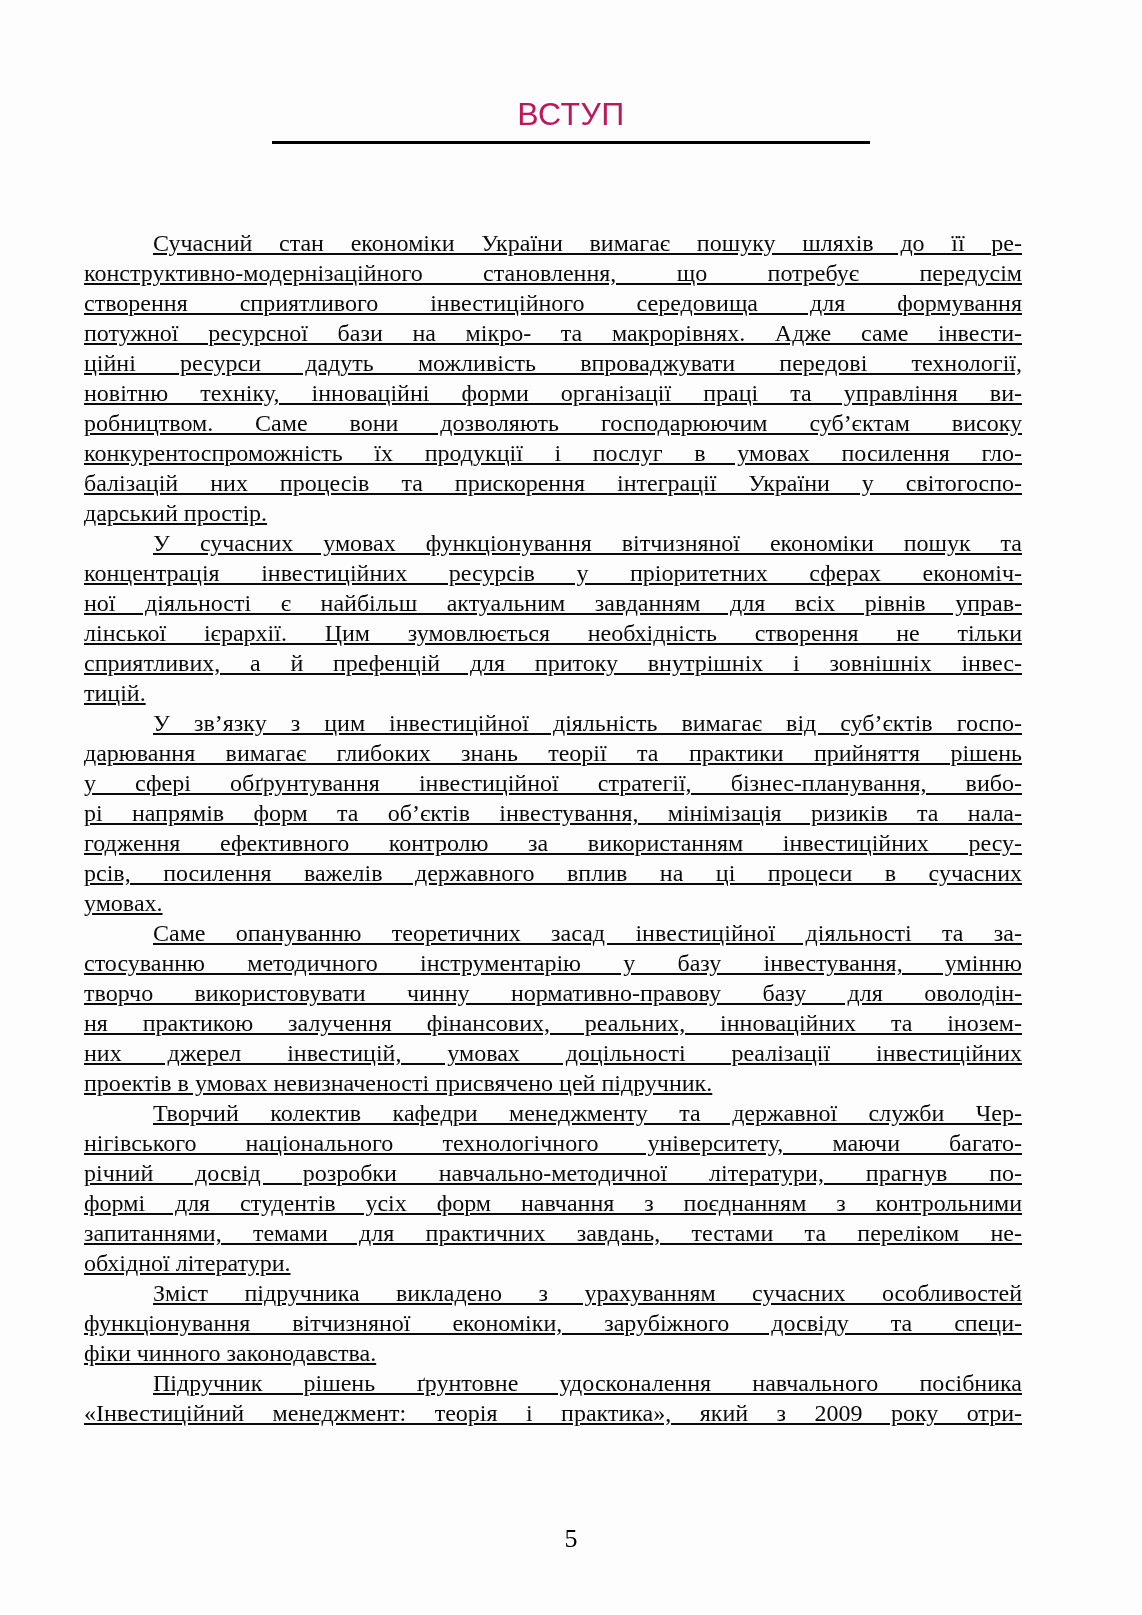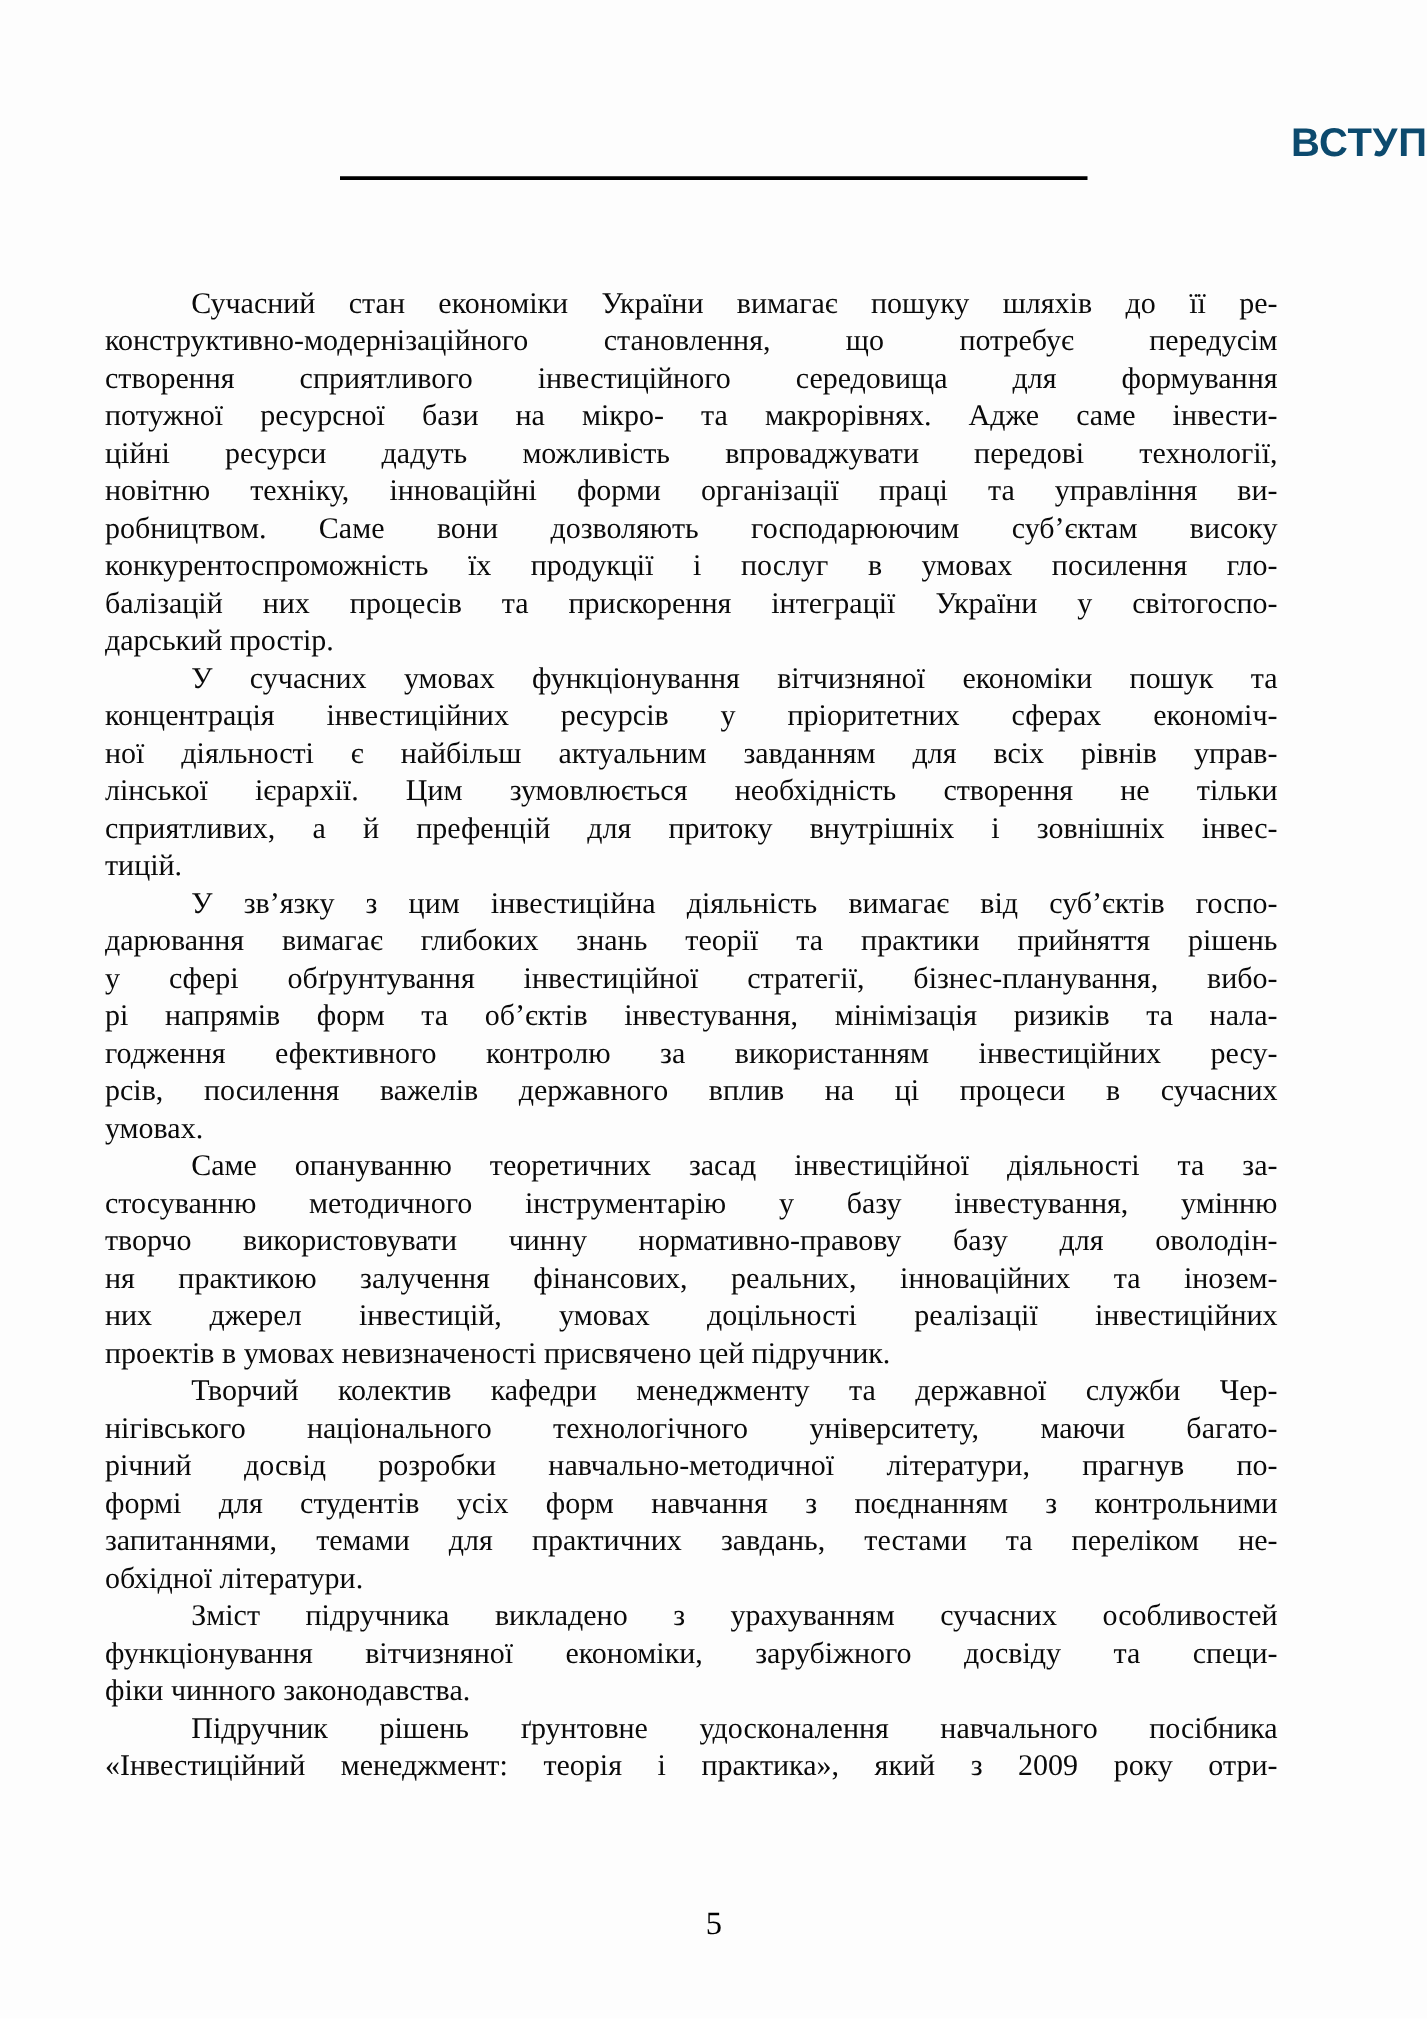--- a/index.html
+++ b/index.html
@@ -14,44 +14,45 @@
     background: #fdfdfd;
     overflow: hidden;
     font-family: "Liberation Serif", "DejaVu Serif", serif;
     color: #0a0a0a;
   }
   .chapter-title {
     position: absolute;
     top: 96px;
     left: 0;
     width: 100%;
-    text-align: right;
+    text-align: center;
     font-family: "Liberation Sans", "DejaVu Sans", sans-serif;
-    font-weight: bold;
+    font-weight: normal;
     font-size: 32px;
     letter-spacing: 0.5px;
-    color: #0c4a6e;
+    color: #be185d;
   }
   .title-rule {
     position: absolute;
     top: 141px;
     left: 272px;
     width: 598px;
     height: 3px;
     background: #000;
   }
   .body-text {
     position: absolute;
     top: 228px;
     left: 84px;
     width: 938px;
   }
   .paragraph {
     margin: 0;
     padding: 0;
+    text-decoration: underline;
   }
   .line {
     font-size: 24px;
     line-height: 30px;
     height: 30px;
     white-space: nowrap;
     text-align: justify;
     text-align-last: justify;
     overflow: visible;
   }
@@ -93,21 +94,21 @@
       </div>
       <div class="paragraph">
         <div class="line indent">У сучасних умовах функціонування вітчизняної економіки пошук та</div>
         <div class="line">концентрація інвестиційних ресурсів у пріоритетних сферах економіч-</div>
         <div class="line">ної діяльності є найбільш актуальним завданням для всіх рівнів управ-</div>
         <div class="line">лінської ієрархії. Цим зумовлюється необхідність створення не тільки</div>
         <div class="line">сприятливих, а й префенцій для притоку внутрішніх і зовнішніх інвес-</div>
         <div class="line left">тицій.</div>
       </div>
       <div class="paragraph">
-        <div class="line indent">У зв’язку з цим інвестиційна діяльність вимагає від суб’єктів госпо-</div>
+        <div class="line indent">У зв’язку з цим інвестиційної діяльність вимагає від суб’єктів госпо-</div>
         <div class="line">дарювання вимагає глибоких знань теорії та практики прийняття рішень</div>
         <div class="line">у сфері обґрунтування інвестиційної стратегії, бізнес-планування, вибо-</div>
         <div class="line">рі напрямів форм та об’єктів інвестування, мінімізація ризиків та нала-</div>
         <div class="line">годження ефективного контролю за використанням інвестиційних ресу-</div>
         <div class="line">рсів, посилення важелів державного вплив на ці процеси в сучасних</div>
         <div class="line left">умовах.</div>
       </div>
       <div class="paragraph">
         <div class="line indent">Саме опануванню теоретичних засад інвестиційної діяльності та за-</div>
         <div class="line">стосуванню методичного інструментарію у базу інвестування, умінню</div>

